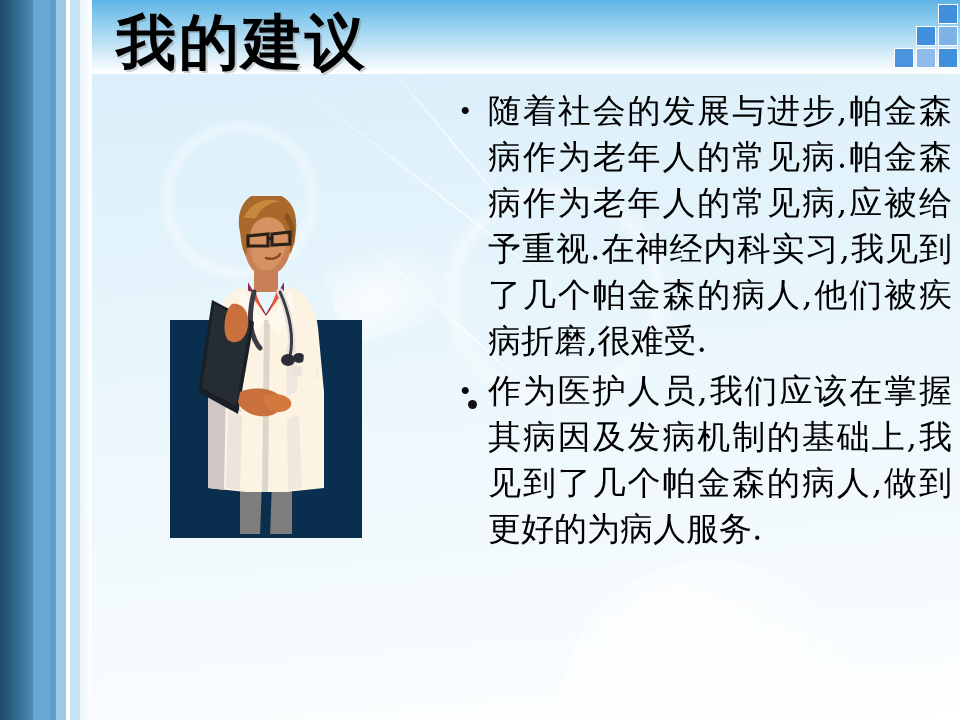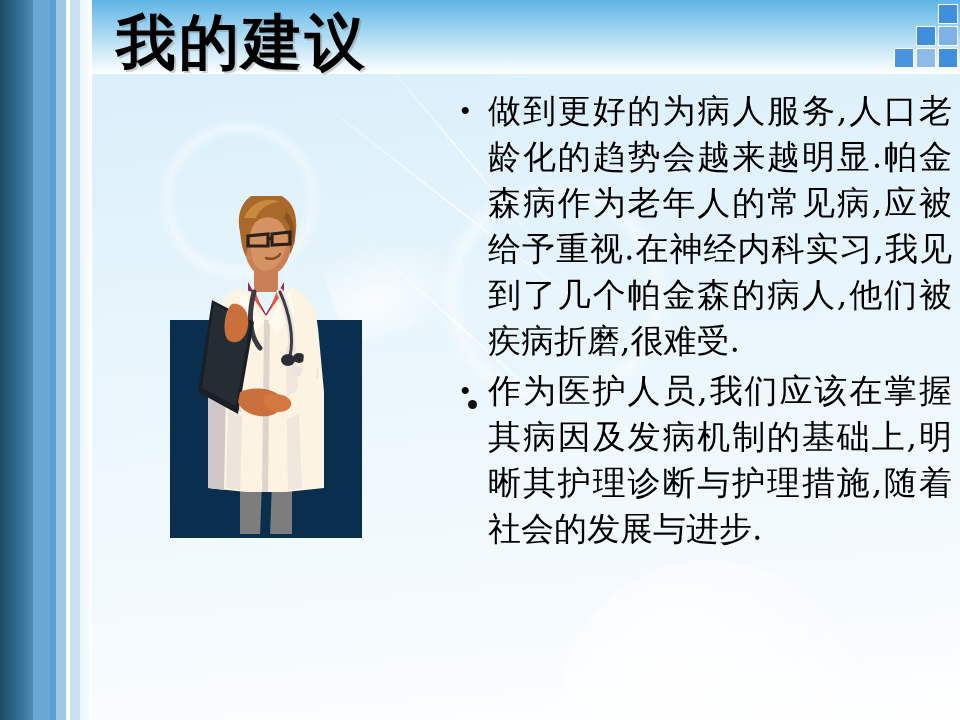--- a/index.html
+++ b/index.html
@@ -268,22 +268,22 @@
     <path d="M80 40 L100 38 L100 50 L80 50 Z" fill="none" stroke="#2c2118" stroke-width="3.2"></path>
     <path d="M104 38 L122 36 L122 48 L104 49 Z" fill="none" stroke="#2c2118" stroke-width="3.2"></path>
     <path d="M100 43 L104 42" stroke="#2c2118" stroke-width="3"></path>
 
     <path d="M98 62 C104 64 110 62 112 58" stroke="#8a4a28" stroke-width="2.4" fill="none" stroke-linecap="round"></path>
   </svg>
 
   <div id="body-text">
     <div class="bullet-row">
       <div class="bullet-dot">•</div>
-      <div class="bullet-text">做到更好的为病人服务,人口老龄化的趋势会越来越明显.帕金森病作为老年人的常见病,应被给予重视.在神经内科实习,我见到了几个帕金森的病人,他们被疾病折磨,很难受.</div>
+      <div class="bullet-text">随着社会的发展与进步,帕金森病作为老年人的常见病.帕金森病作为老年人的常见病,应被给予重视.在神经内科实习,我见到了几个帕金森的病人,他们被疾病折磨,很难受.</div>
     </div>
     <div class="bullet-row">
       <div class="bullet-dot">•</div>
-      <div class="bullet-text">作为医护人员,我们应该在掌握其病因及发病机制的基础上,明晰其护理诊断与护理措施,随着社会的发展与进步.</div>
+      <div class="bullet-text">作为医护人员,我们应该在掌握其病因及发病机制的基础上,我见到了几个帕金森的病人,做到更好的为病人服务.</div>
     </div>
   </div>
 
 
 </div>
 
 </body></html>

